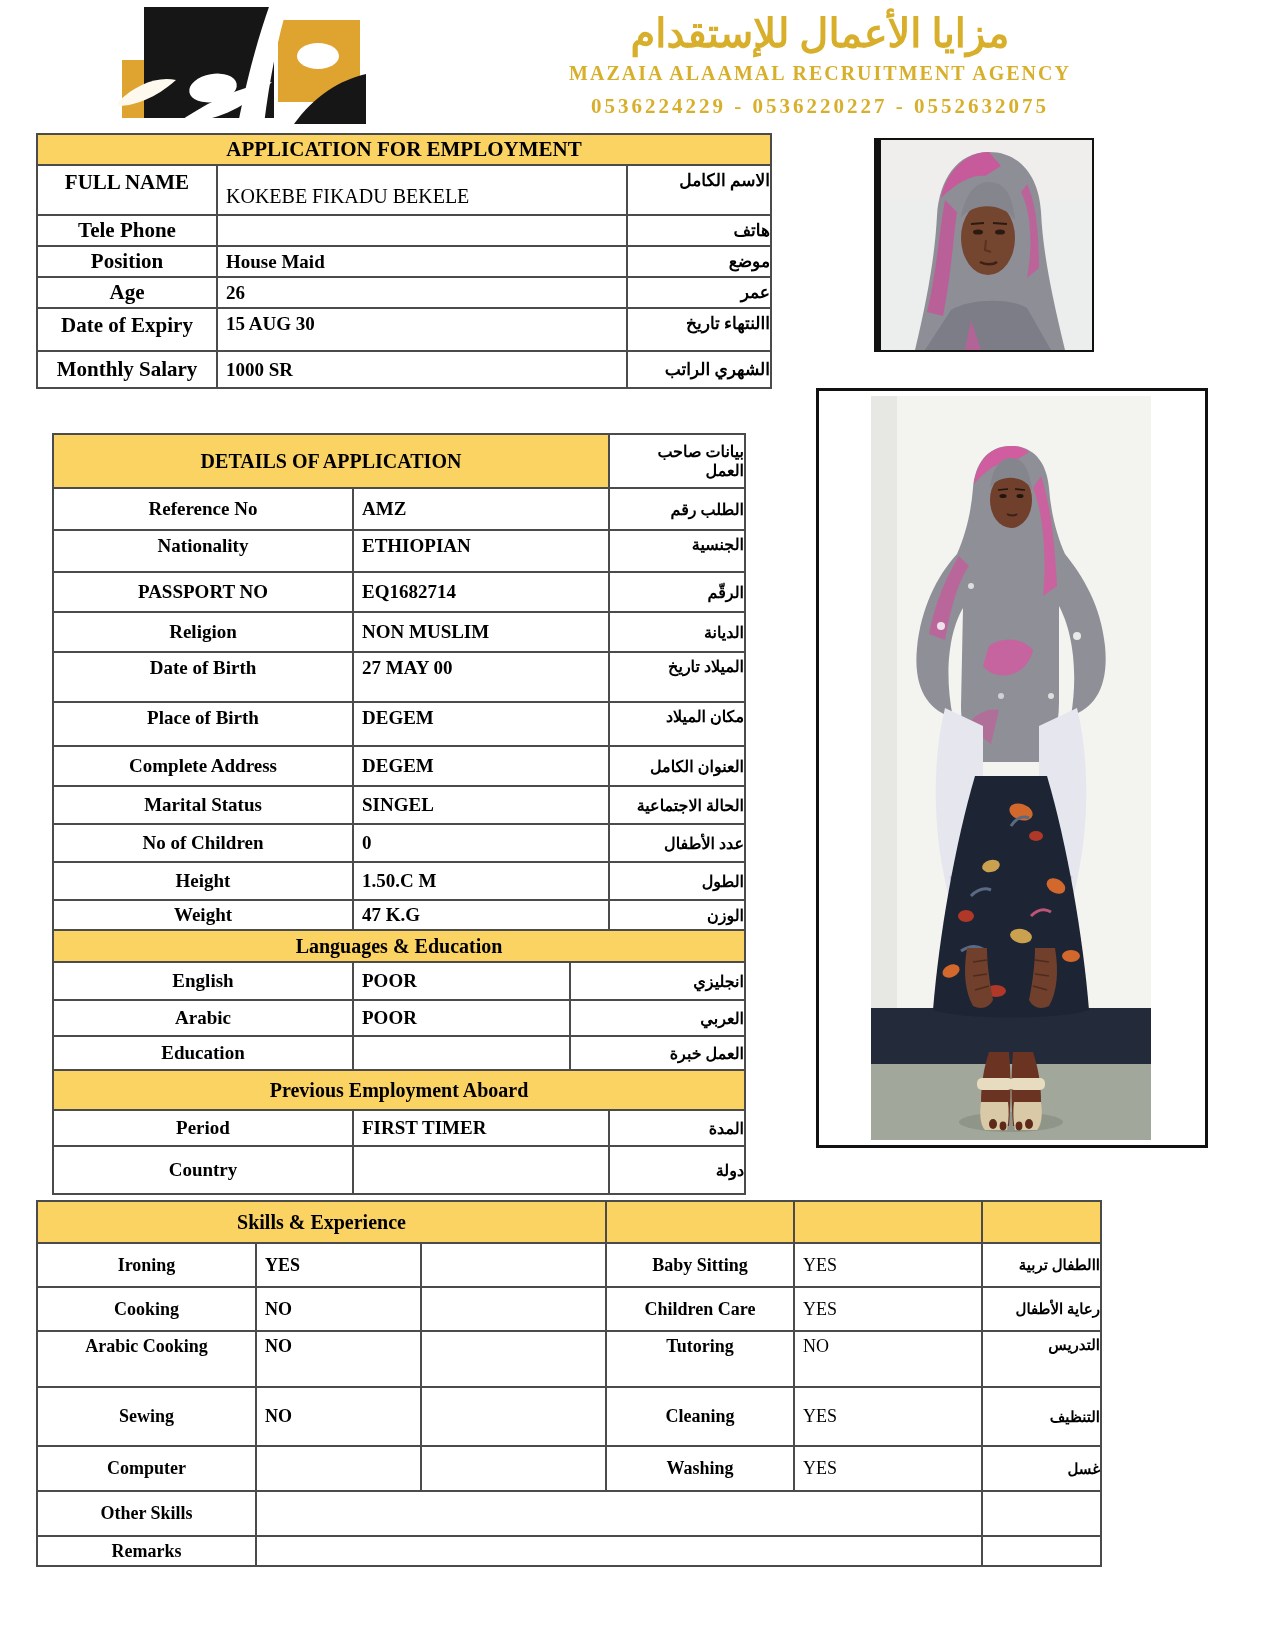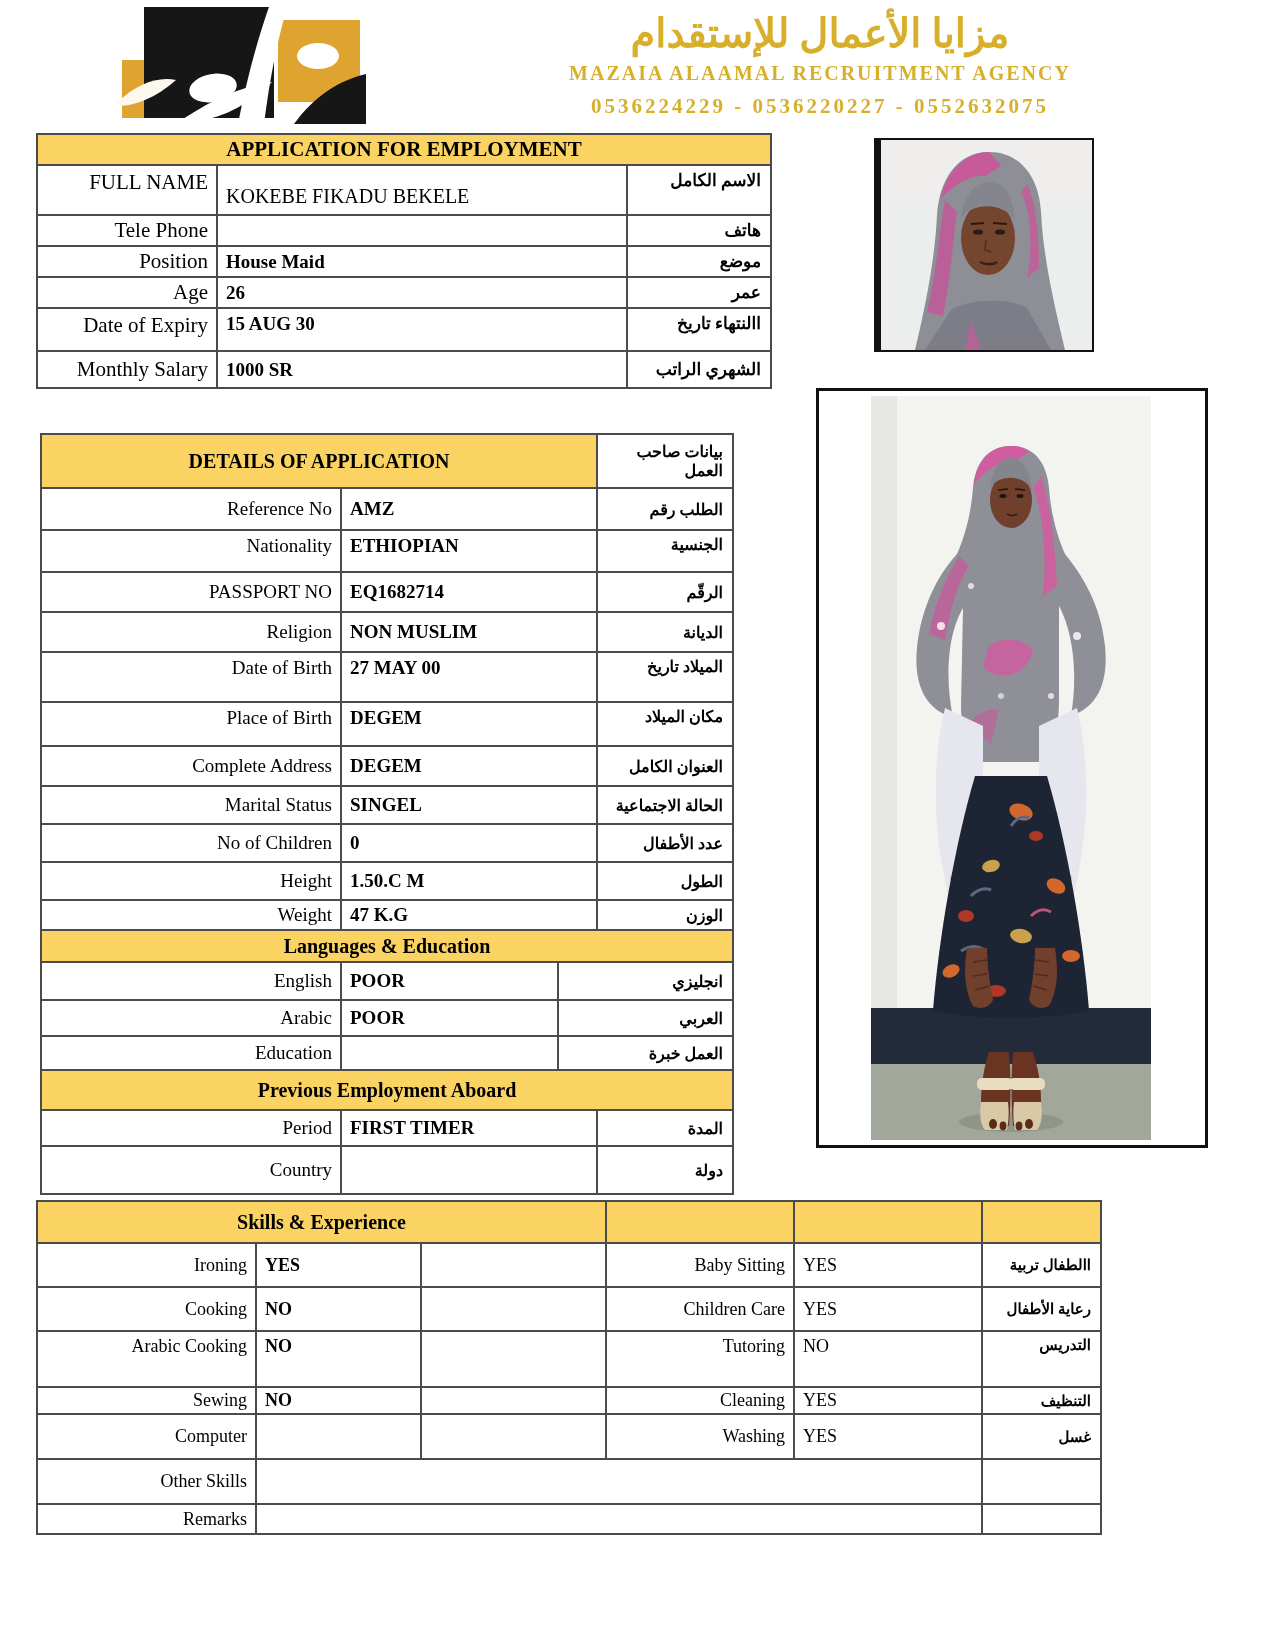--- a/index.html
+++ b/index.html
@@ -11,35 +11,35 @@
   .agency-text{position:absolute;left:470px;top:12px;width:700px;text-align:center;}
   .agency-ar{font-size:40px;font-weight:bold;color:var(--gold);line-height:1.1;}
   .agency-en{font-size:20px;font-weight:bold;color:var(--gold);letter-spacing:2px;margin-top:6px;}
   .agency-ph{font-size:21px;font-weight:bold;color:var(--gold);letter-spacing:3px;margin-top:9px;}
 
   
   table{border-collapse:collapse;table-layout:fixed;position:absolute;background:#fff;}
   td{border:2px solid #4b4b4b;padding:2px 8px;vertical-align:middle;overflow:hidden;}
   .t1,.t2,.t3{border:2px solid #f9a8d4;}
   .band{background:var(--band);text-align:center;font-weight:bold;font-size:20px;}
-  .lbl{font-weight:normal;font-size:19px;text-align:right;}
+  .lbl{font-weight:bold;font-size:19px;text-align:center;}
   .val{font-weight:bold;font-size:19px;text-align:left;}
-  .ar {font-weight:bold;font-size:17px;text-align:right;direction:rtl;padding-right:9px;margin-top:16px;}
+  .ar {font-weight:bold;font-size:17px;text-align:right;direction:rtl;padding-right:0;margin-top:16px;}
   .t1 .lbl{font-size:21px;}
   .t1 .band{font-size:21px;}
   .reg{font-weight:normal;}
   .va-top{vertical-align:top;padding-top:4px;}
   .va-bot{vertical-align:bottom;padding-bottom:6px;}
   .t3 .lbl{font-size:18px;}
   .t3 .val{font-size:18px;}
   .t3 .ar{font-size:15px;}
   .t2 .ar{font-size:16px;}
 
   .t1{left:36px;top:133px;width:734px;}
-  .t2{left:40px;top:433px;width:692px;}
+  .t2{left:52px;top:433px;width:692px;}
   .t3{left:36px;top:1200px;width:1064px;}
 
   
   .passport{position:absolute;left:874px;top:138px;width:220px;height:214px;background:#fff;
             border:2px solid #111;border-left:7px solid #111;box-sizing:border-box;}
   .passport svg{display:block;width:100%;height:100%;}
   .fullbody{position:absolute;left:816px;top:388px;width:392px;height:760px;background:#fff;
             border:3px solid #111;box-sizing:border-box;}
   .fullbody .inner{position:absolute;left:52px;top:5px;width:280px;height:744px;}
   .fullbody svg{display:block;width:100%;height:100%;}
@@ -246,21 +246,21 @@
       <td class="ar">رعاية الأطفال</td>
     </tr>
     <tr style="height:56px">
       <td class="lbl va-top">Arabic Cooking</td>
       <td class="val va-top">NO</td>
       <td></td>
       <td class="lbl va-top">Tutoring</td>
       <td class="val reg va-top">NO</td>
       <td class="ar va-top">التدريس</td>
     </tr>
-    <tr style="height:27px">
+    <tr style="height:59px">
       <td class="lbl">Sewing</td>
       <td class="val">NO</td>
       <td></td>
       <td class="lbl">Cleaning</td>
       <td class="val reg">YES</td>
       <td class="ar">التنظيف</td>
     </tr>
     <tr style="height:45px">
       <td class="lbl">Computer</td>
       <td class="val"></td>

